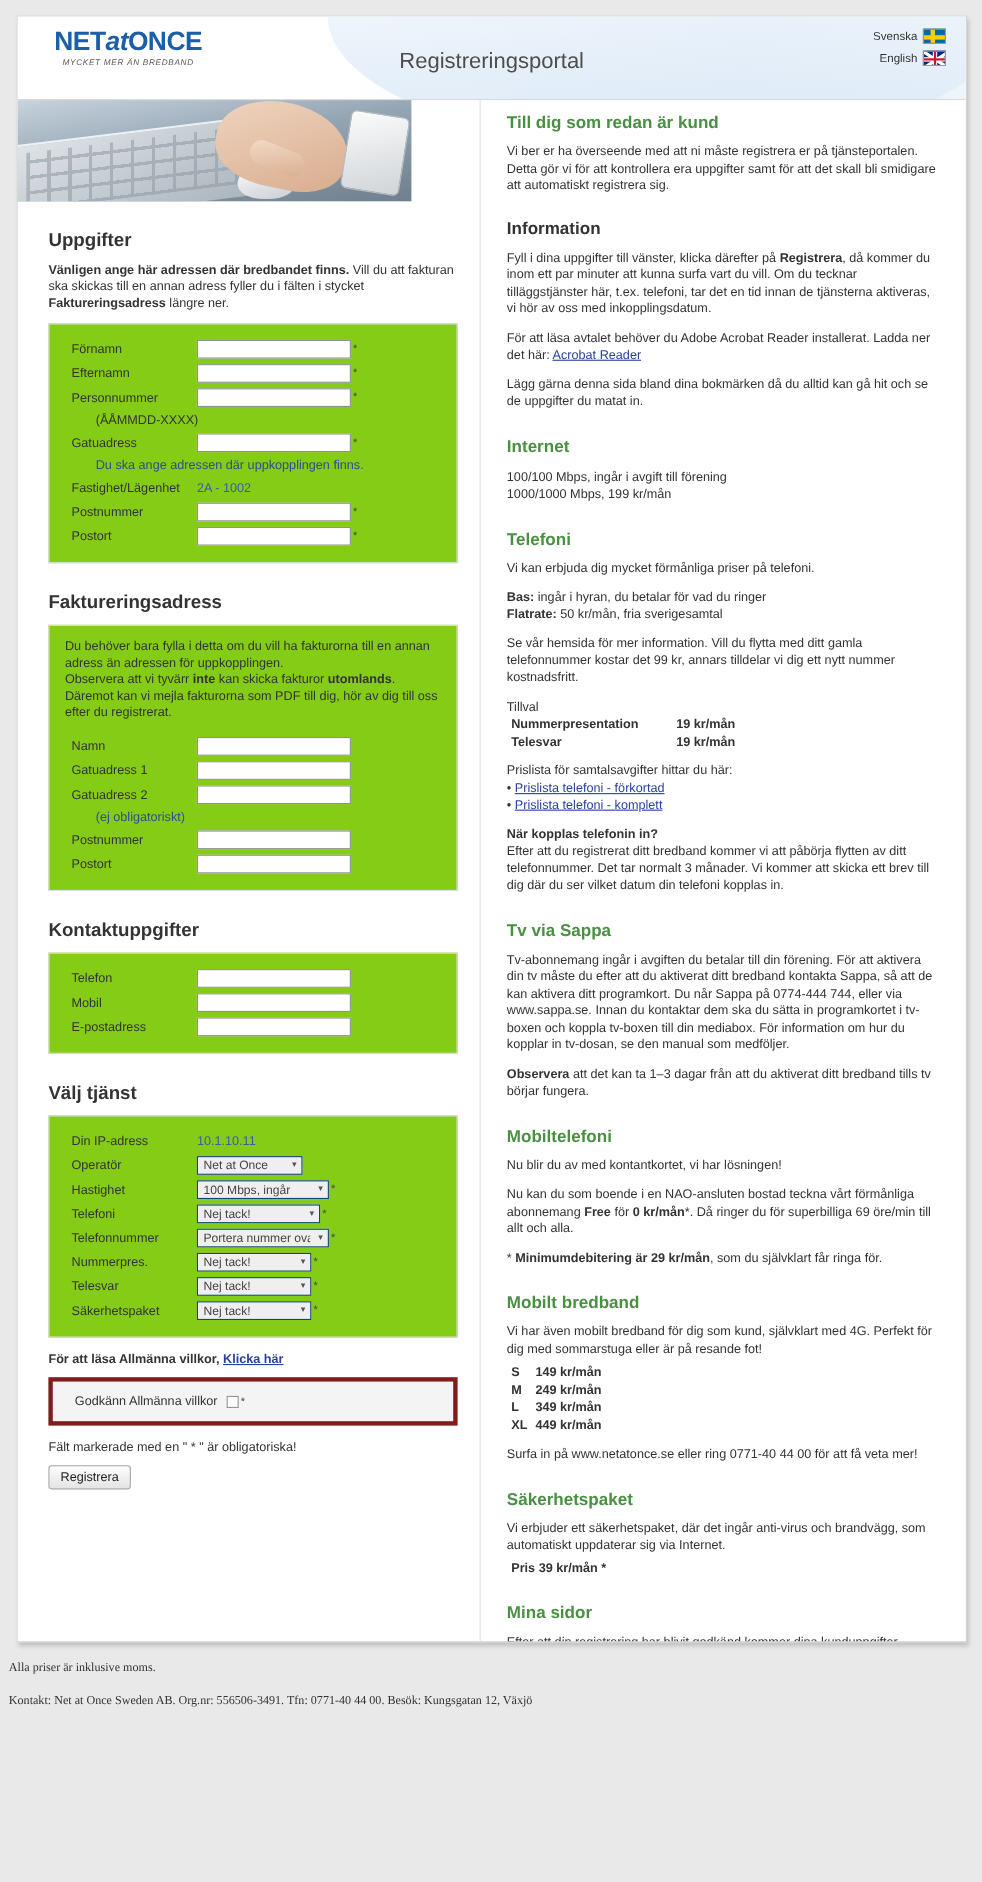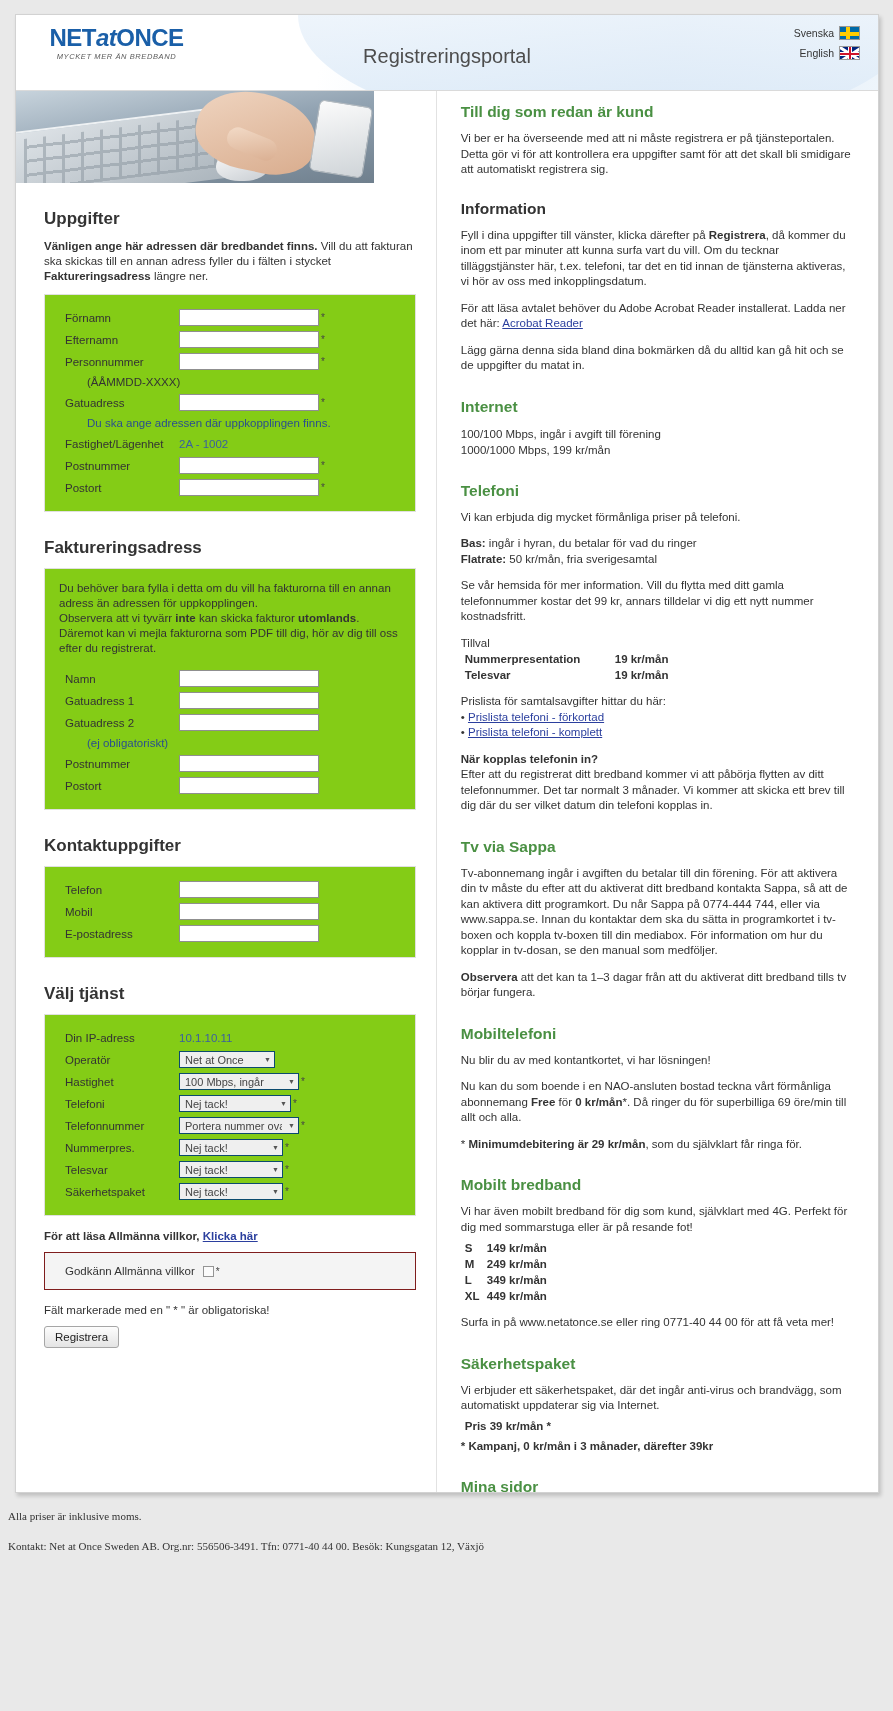--- a/index.html
+++ b/index.html
@@ -111,21 +111,21 @@
   .sel {
     height:17px; border:1px solid #0c4a6e; background:#efefef;
     display:flex; align-items:center; justify-content:space-between;
     padding:0 3px 0 5px; font-size:11px; color:#444;
   }
   .sel .cap{ white-space:nowrap; overflow:hidden; }
   .sel .arw { font-size:7px; color:#555; margin-left:6px; }
 
   .terms { font-size:11.5px; font-weight:bold; color:#333; margin:14px 0 10px 0; }
   .terms a { color:#2b3f9e; }
-  .cbox-wrap { background:#f4f4f4; border:1px solid #7f1d1d; padding:12px 14px; }
+  .cbox-wrap { background:#f4f4f4; border:4px solid #7f1d1d; padding:12px 14px; }
   .cbox-row { display:flex; align-items:center; font-size:11.5px; padding-left:6px;}
   .cbox { width:11px; height:11px; border:1px solid #949494; background:#fbfbfb; margin-left:8px; }
   .reqnote { font-size:11.5px; margin:14px 0 10px 0; }
   .btn {
     display:inline-block; font-size:11.5px; padding:4px 10px;
     background:linear-gradient(180deg,#fdfdfd,#e4e4e4);
     border:1px solid #a6a6a6; border-radius:3px; color:#222;
   }
 
   
@@ -445,21 +445,20 @@
           <div class="price"><span class="sz">S</span><span>149 kr/mån</span></div>
           <div class="price"><span class="sz">M</span><span>249 kr/mån</span></div>
           <div class="price"><span class="sz">L</span><span>349 kr/mån</span></div>
           <div class="price"><span class="sz">XL</span><span>449 kr/mån</span></div>
         </div>
         <p class="rt">Surfa in på www.netatonce.se eller ring 0771-40 44 00 för att få veta mer!</p>
 
         <h3 class="gh sp">Säkerhetspaket</h3>
         <p class="rt" style="margin-bottom:4px">Vi erbjuder ett säkerhetspaket, där det ingår anti-virus och brandvägg, som automatiskt uppdaterar sig via Internet.</p>
         <div class="price">Pris 39 kr/mån *</div>
-        <div class="price" style="padding-left:0;margin-top:4px">* Kampanj, 0 kr/mån i 3 månader, därefter 39kr</div>
 
         <h3 class="gh sp">Mina sidor</h3>
         <p class="rt">Efter att din registrering har blivit godkänd kommer dina kunduppgifter skickas hem per post, men din uppkoppling börjar fungera direkt. Du får då användarkonto för att logga in på "Mina sidor" som du når via vår hemsida. Där du kan lägga upp e-postadresser, aktivera hemsida, etc. På "Mina sidor" kan du även se din samtalsspecifikation.</p>
 
       </div>
     </div>
   </div>
 
   <div class="footer">
     <div class="f1">Alla priser är inklusive moms.</div>

